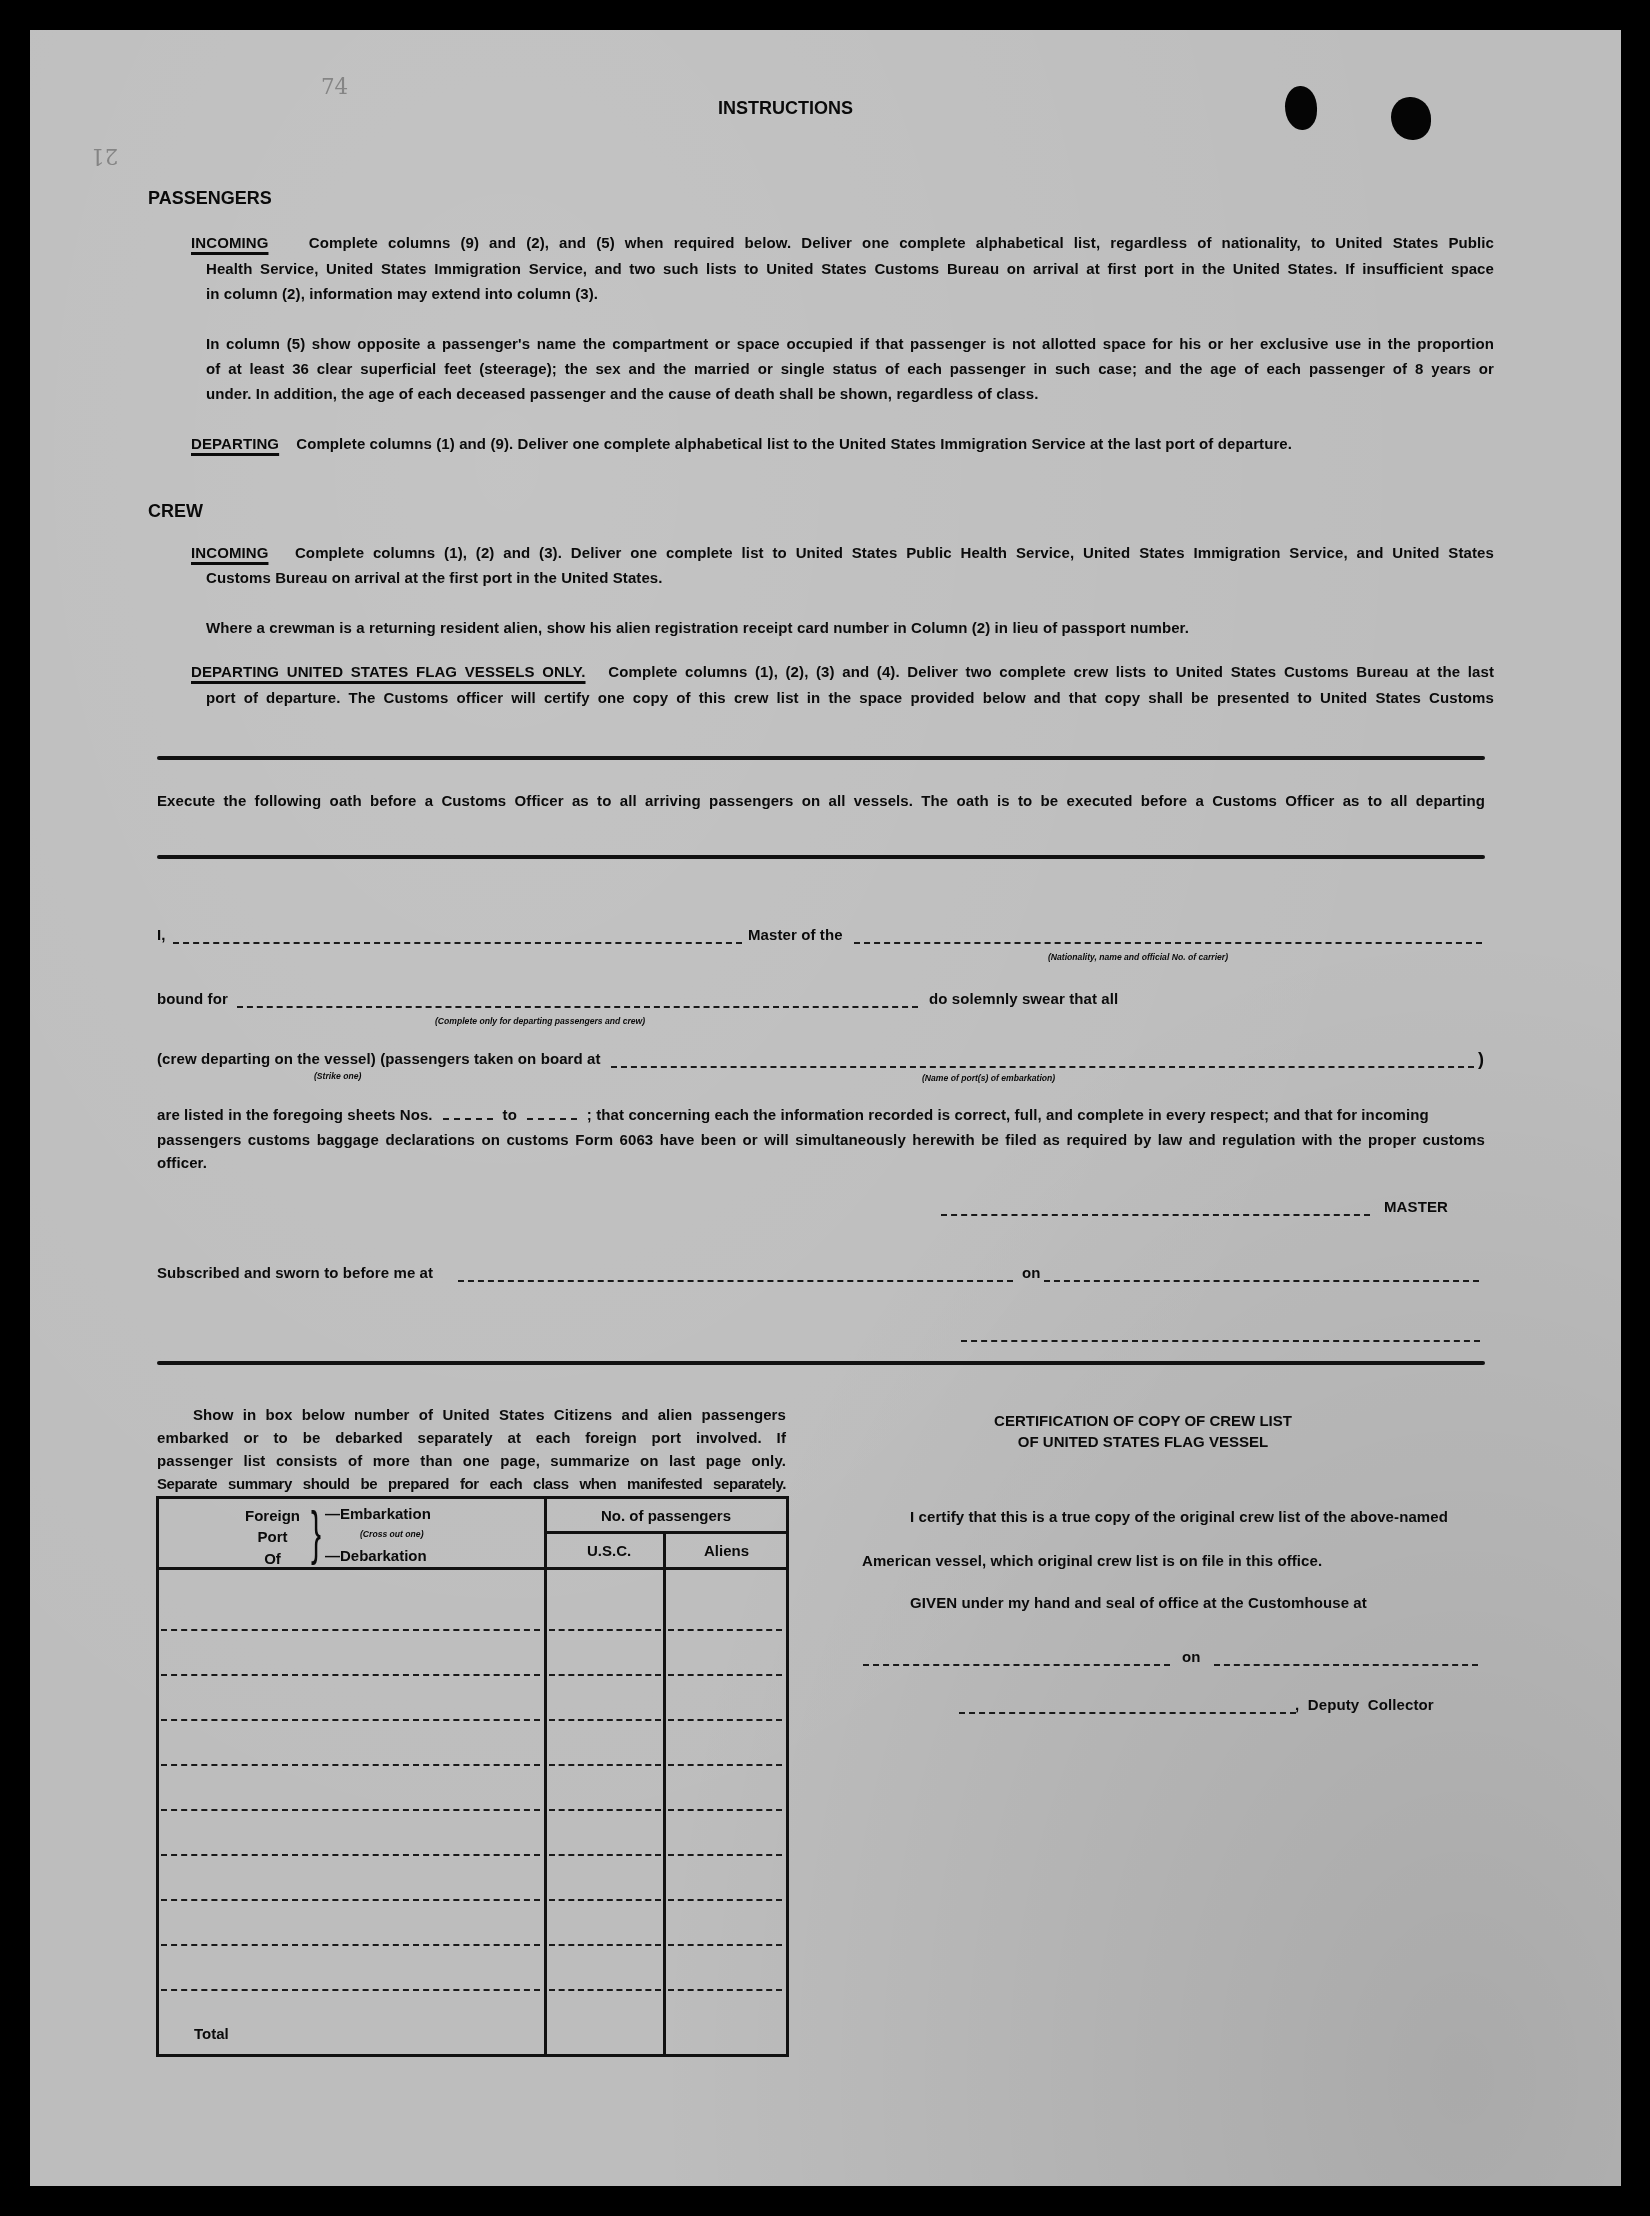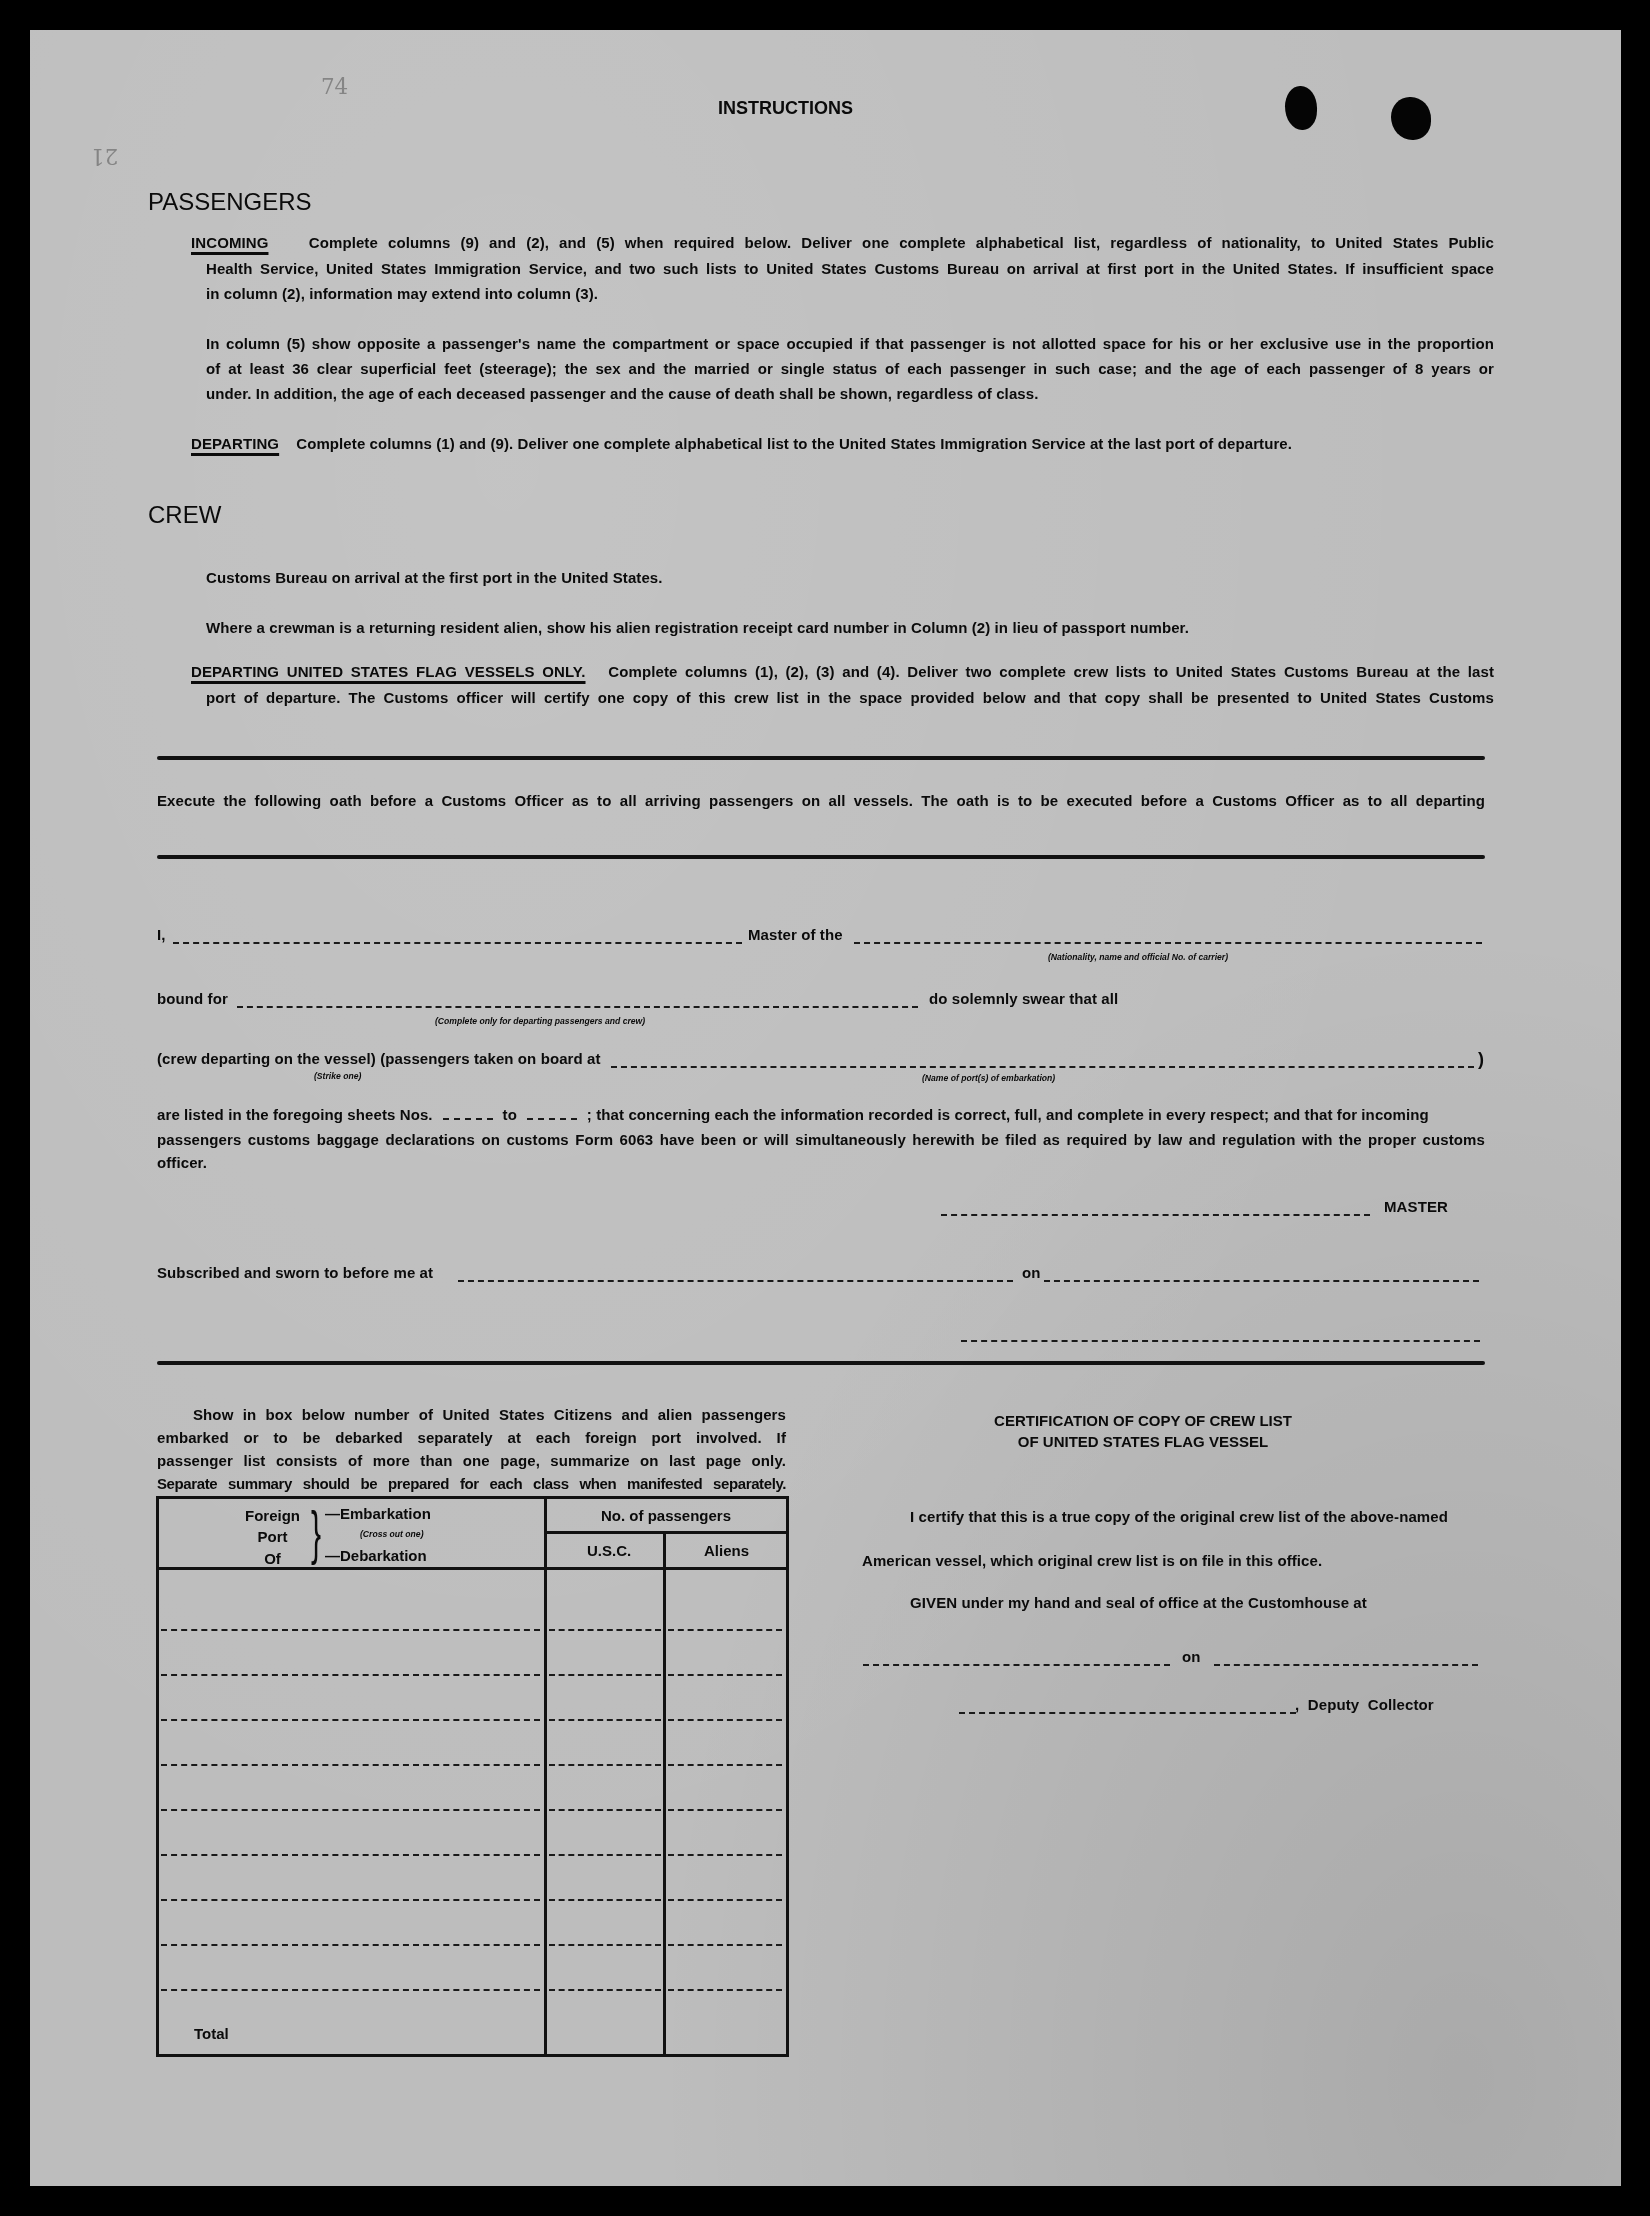--- a/index.html
+++ b/index.html
@@ -4,21 +4,21 @@
 <style>
   html, body { margin:0; padding:0; }
   body { width:1651px; height:2216px; background:#000; position:relative; overflow:hidden;
          font-family:"Liberation Sans", sans-serif; color:#0b0b0b; }
   .page { position:absolute; left:30px; top:30px; width:1591px; height:2156px; background:#bdbdbd;
           background-image: radial-gradient(ellipse at 30% 20%, rgba(255,255,255,0.10), rgba(0,0,0,0) 60%),
                             radial-gradient(ellipse at 90% 95%, rgba(0,0,0,0.10), rgba(0,0,0,0) 40%); }
   .abs { position:absolute; }
   .t { font-size:15px; font-weight:bold; letter-spacing:0.1px; white-space:nowrap; }
   .title { font-size:18px; font-weight:bold; }
-  .h2 { font-size:24px; font-weight:normal; }
+  .h2 { font-size:18px; font-weight:bold; }
   .u { text-decoration:underline; text-decoration-thickness:2.9px; text-underline-offset:4.3px; }
   .rule { position:absolute; height:4.3px; background:#111; border-radius:2.1px; }
   .dash { position:absolute; border-top:2.1px dashed #1a1a1a; height:0; }
   .note { font-size:8.6px; font-weight:bold; font-style:italic; white-space:nowrap; }
   .hole { position:absolute; background:#050505; border-radius:48% 52% 45% 55%; }
   .smudge { position:absolute; color:rgba(60,60,60,0.45); font-family:"DejaVu Serif", serif; }
   .just { text-align:justify; text-align-last:justify; white-space:nowrap; }
   .tb { position:absolute; border:3.6px solid #111; box-sizing:border-box; }
   .vl { position:absolute; width:2.9px; background:#111; }
   .hl { position:absolute; height:2.9px; background:#111; }
@@ -49,20 +49,23 @@
   <div class="abs t just" style="left:176px; top:305px; width:1288px;">In column (5) show opposite a passenger's name the compartment or space occupied if that passenger is not allotted space for his or her exclusive use in the proportion</div>
   <div class="abs t just" style="left:176px; top:330px; width:1288px;">of at least 36 clear superficial feet (steerage); the sex and the married or single status of each passenger in such case; and the age of each passenger of 8 years or</div>
   <div class="abs t" style="left:176px; top:355px;">under.   In addition, the age of each deceased passenger and the cause of death shall be shown, regardless of class.</div>
 
   <div class="abs t" style="left:161px; top:405px;">
     <span class="u">DEPARTING</span>&nbsp;&nbsp;&nbsp;&nbsp;<span>Complete columns (1) and (9).   Deliver one complete alphabetical list to the United States Immigration Service at the last port of departure.</span>
   </div>
 
   <div class="abs h2" style="left:118px; top:471px;">CREW</div>
 
+  <div class="abs t just" style="left:161px; top:514px; width:1303px;">
+    <span class="u">INCOMING</span>&nbsp;&nbsp;&nbsp;<span>Complete columns (1), (2) and (3).   Deliver one complete list to United States Public Health Service, United States Immigration Service, and United States</span>
+  </div>
   <div class="abs t" style="left:176px; top:539px;">Customs Bureau on arrival at the first port in the United States.</div>
   <div class="abs t" style="left:176px; top:589px;">Where a crewman is a returning resident alien, show his alien registration receipt card number in Column (2) in lieu of passport number.</div>
 
   <div class="abs t just" style="left:161px; top:633px; width:1303px;">
     <span class="u">DEPARTING UNITED STATES FLAG VESSELS ONLY.</span>&nbsp;&nbsp;&nbsp;<span>Complete columns (1), (2), (3) and (4).   Deliver two complete crew lists to United States Customs Bureau at the last</span>
   </div>
   <div class="abs t just" style="left:176px; top:659px; width:1288px;">port of departure.   The Customs officer will certify one copy of this crew list in the space provided below and that copy shall be presented to United States Customs</div>
 
   <div class="rule" style="left:127px; top:726px; width:1328px;"></div>
 

